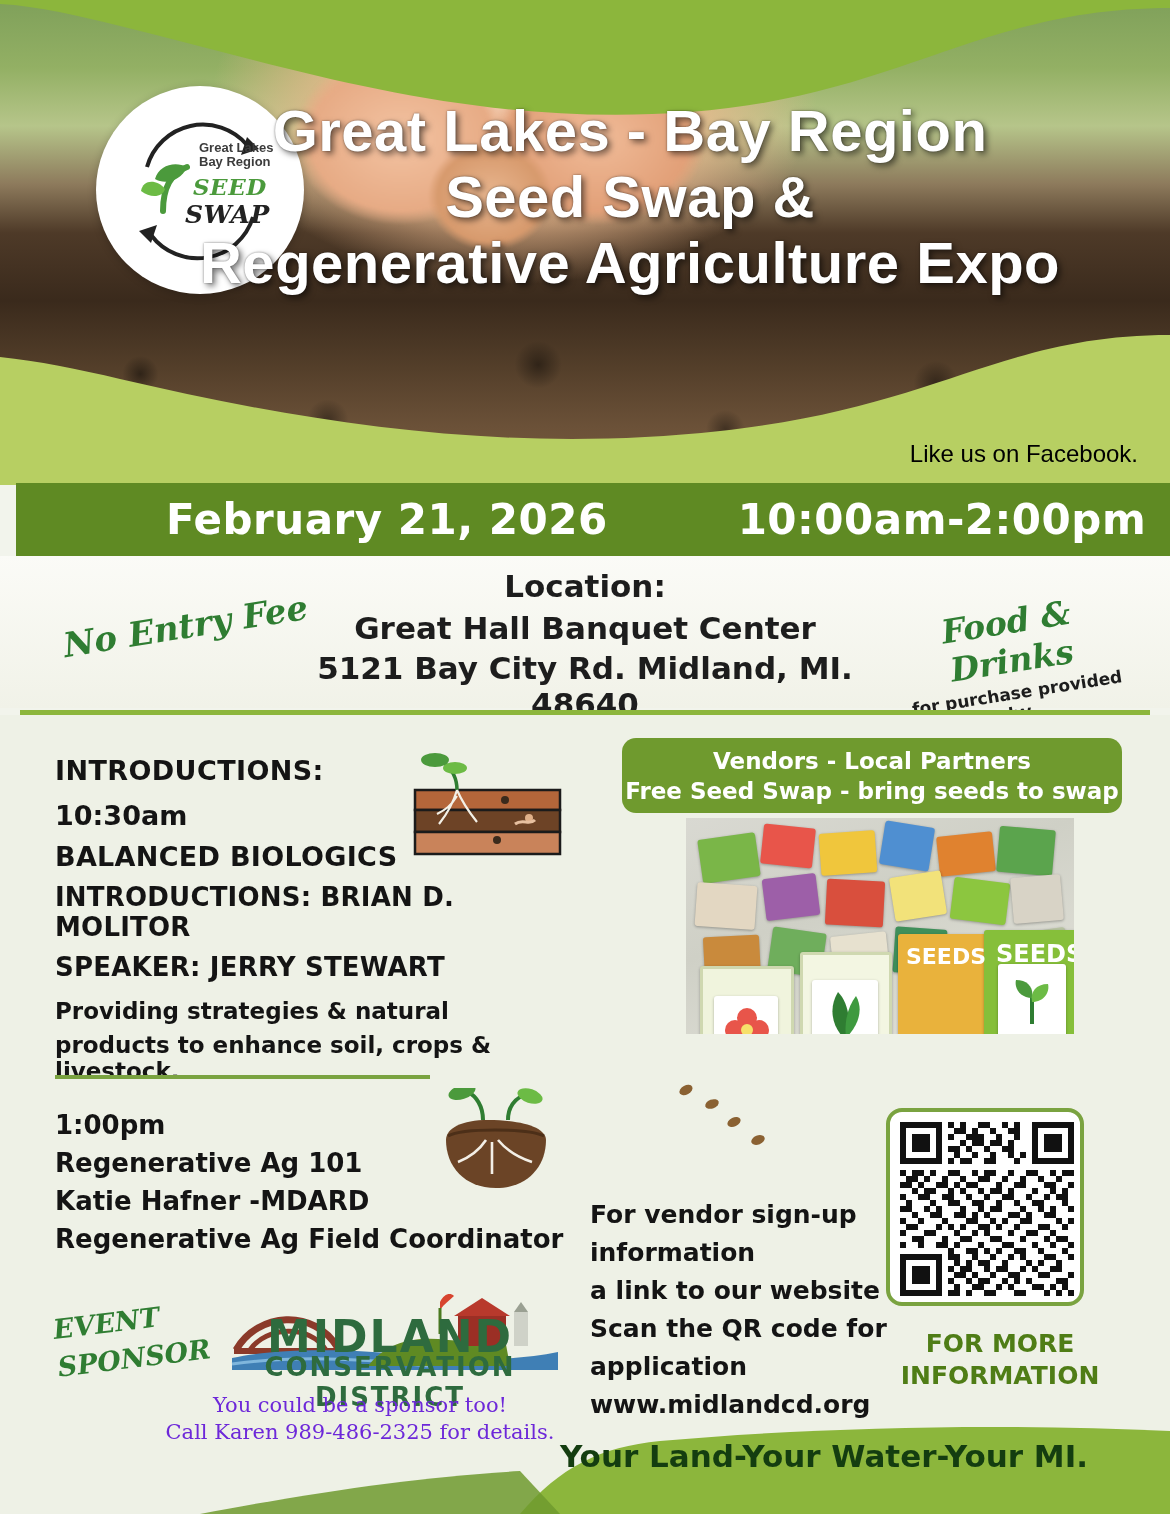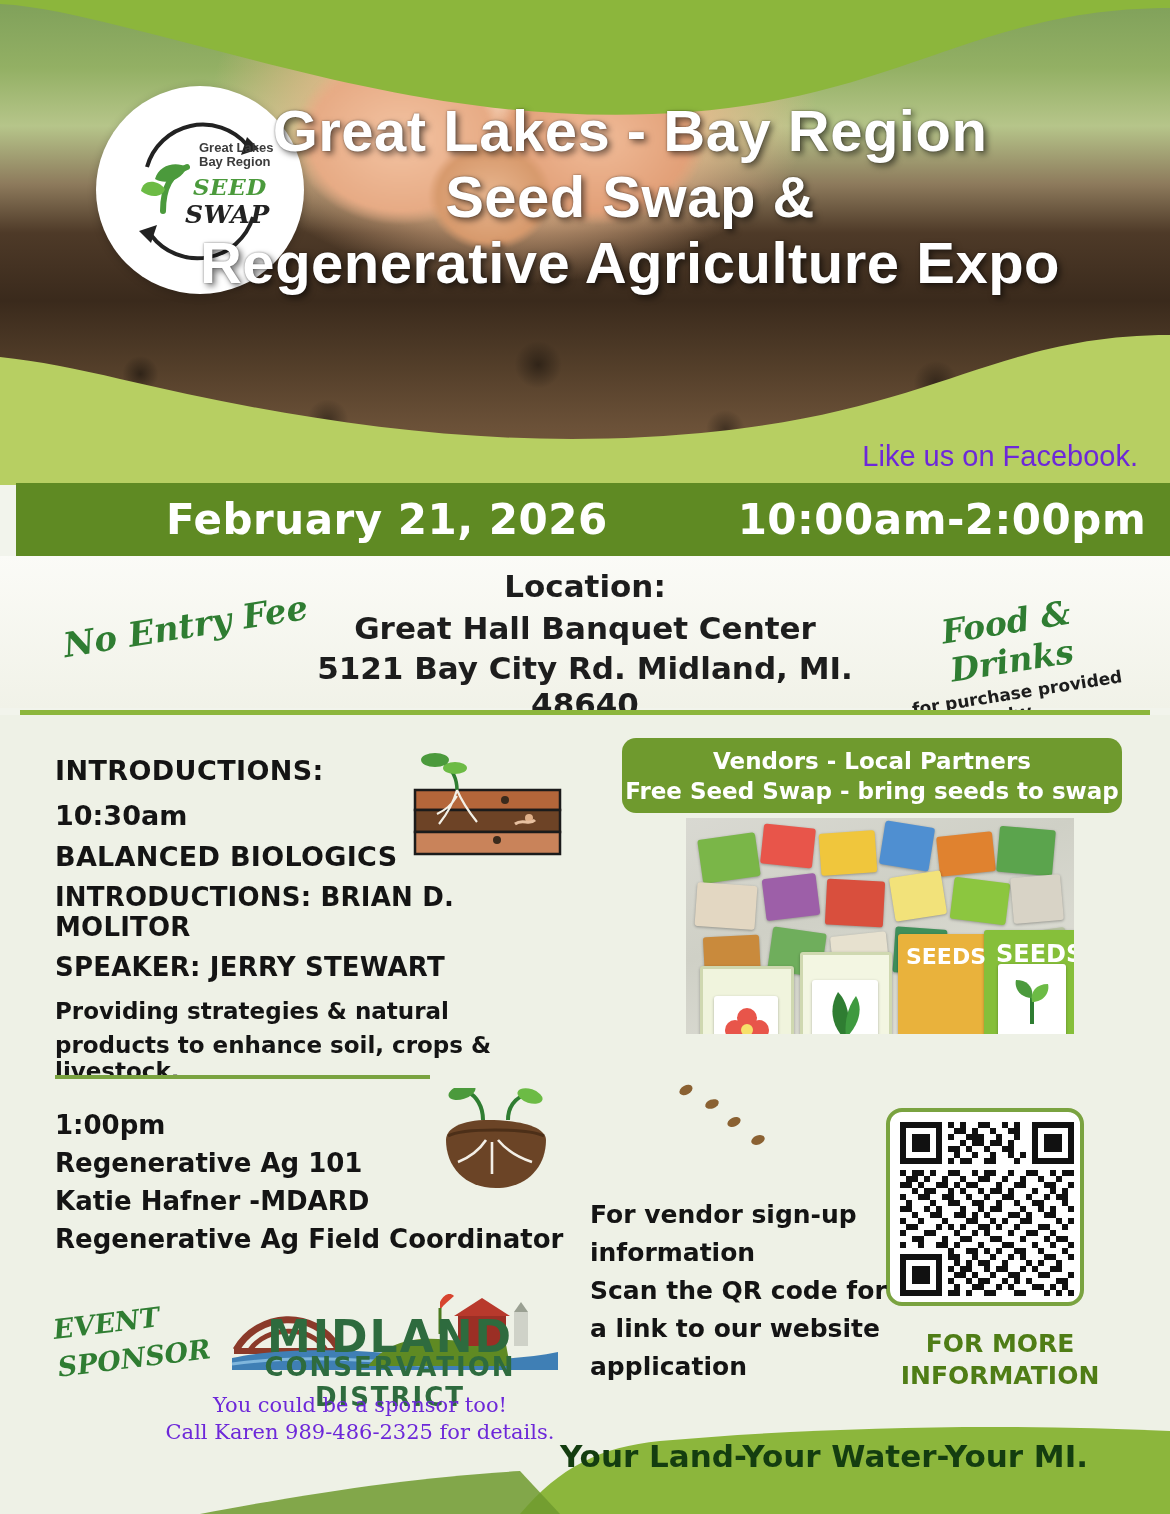--- a/index.html
+++ b/index.html
@@ -101,21 +101,21 @@
     font-family:"Liberation Sans", sans-serif;
     font-weight:800;
     font-size:58px;
     line-height:66px;
     letter-spacing:.5px;
     text-shadow: 3px 3px 6px rgba(0,0,0,.55), 0 0 2px rgba(0,0,0,.5);
   }
   .hero-title .line2 { }
   .facebook-note {
     position:absolute; right:32px; top:440px;
-    font-size:29px; color:#6d28d9; font-family:"Liberation Sans", sans-serif;
+    font-size:24px; color:#000000; font-family:"Liberation Sans", sans-serif;
   }
 
   
   .datebar {
     position:absolute; left:16px; top:483px; width:1170px; height:73px;
     background:#5f8a23;
     display:flex; align-items:center;
   }
   .datebar .date {
     margin-left:150px;
@@ -680,23 +680,24 @@
           <rect x="24" y="28" width="1" height="1"></rect>
           <rect x="26" y="28" width="1" height="1"></rect>
           <rect x="28" y="28" width="1" height="1"></rect>
       </g>
     </svg>
   </div>
 
   <div class="vendor-text">
     <div>For vendor sign-up</div>
     <div>information</div>
+    <div>a link to our website</div>
     <div>Scan the QR code for</div>
-    <div>a link to our website</div>
     <div>application</div>
+    <div>www.midlandcd.org</div>
   </div>
 
   <div class="more-info">
     <div>FOR MORE</div>
     <div>INFORMATION</div>
   </div>
 
   <svg class="footer-green" viewBox="0 0 1170 95" preserveAspectRatio="none">
     <path d="M520,95 L1170,95 L1170,12 C1000,4 820,8 660,22 C600,28 560,48 520,95 Z" fill="#8cb63c"></path>
     <path d="M200,95 L560,95 L520,52 C420,58 320,72 200,95 Z" fill="#6f9a2e" opacity="0.85"></path>

